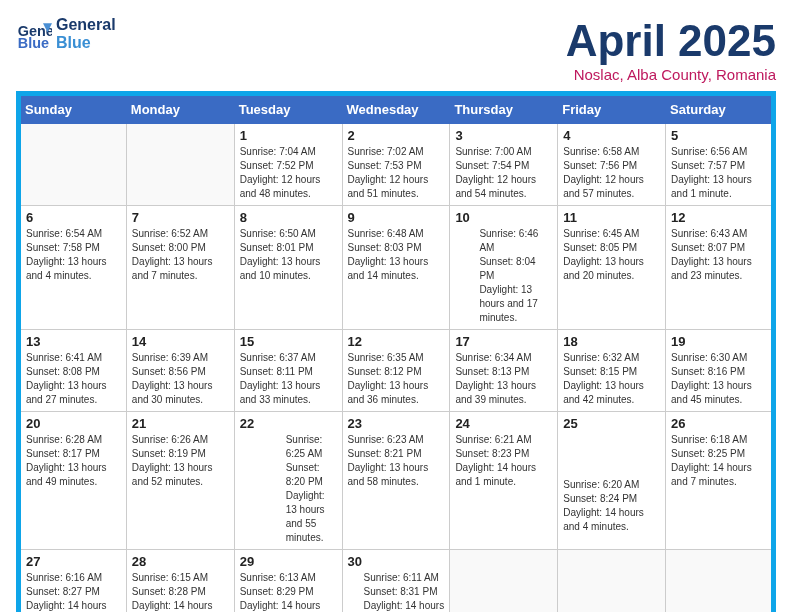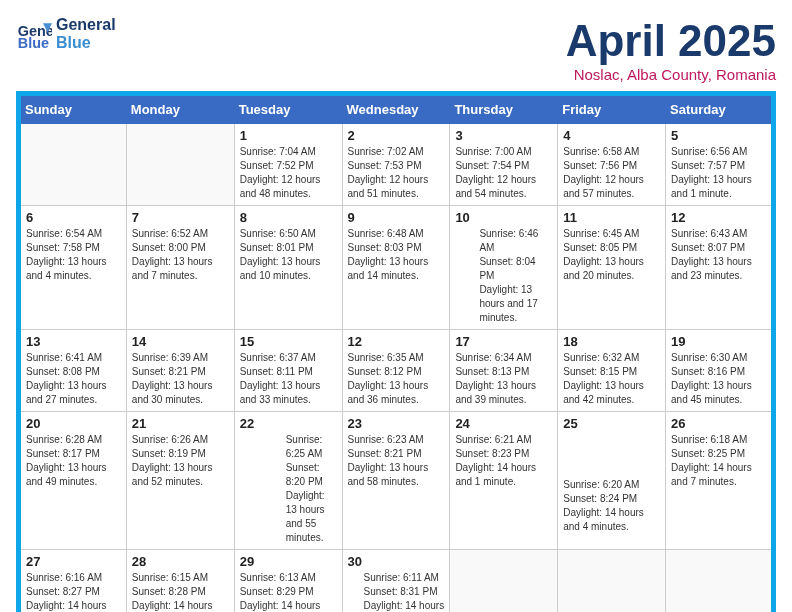--- a/index.html
+++ b/index.html
@@ -191,21 +191,21 @@
       <tr>
         <td>
           <div class="day-number">13</div>
           <div class="day-info" style="white-space: pre-line;">Sunrise: 6:41 AM
 Sunset: 8:08 PM
 Daylight: 13 hours and 27 minutes.</div>
         </td>
         <td>
           <div class="day-number">14</div>
           <div class="day-info" style="white-space: pre-line;">Sunrise: 6:39 AM
-Sunset: 8:21 PM
+Sunset: 8:56 PM
 Daylight: 13 hours and 30 minutes.</div>
         </td>
         <td>
           <div class="day-number">15</div>
           <div class="day-info" style="white-space: pre-line;">Sunrise: 6:37 AM
 Sunset: 8:11 PM
 Daylight: 13 hours and 33 minutes.</div>
         </td>
         <td>
           <div class="day-number">12</div>

